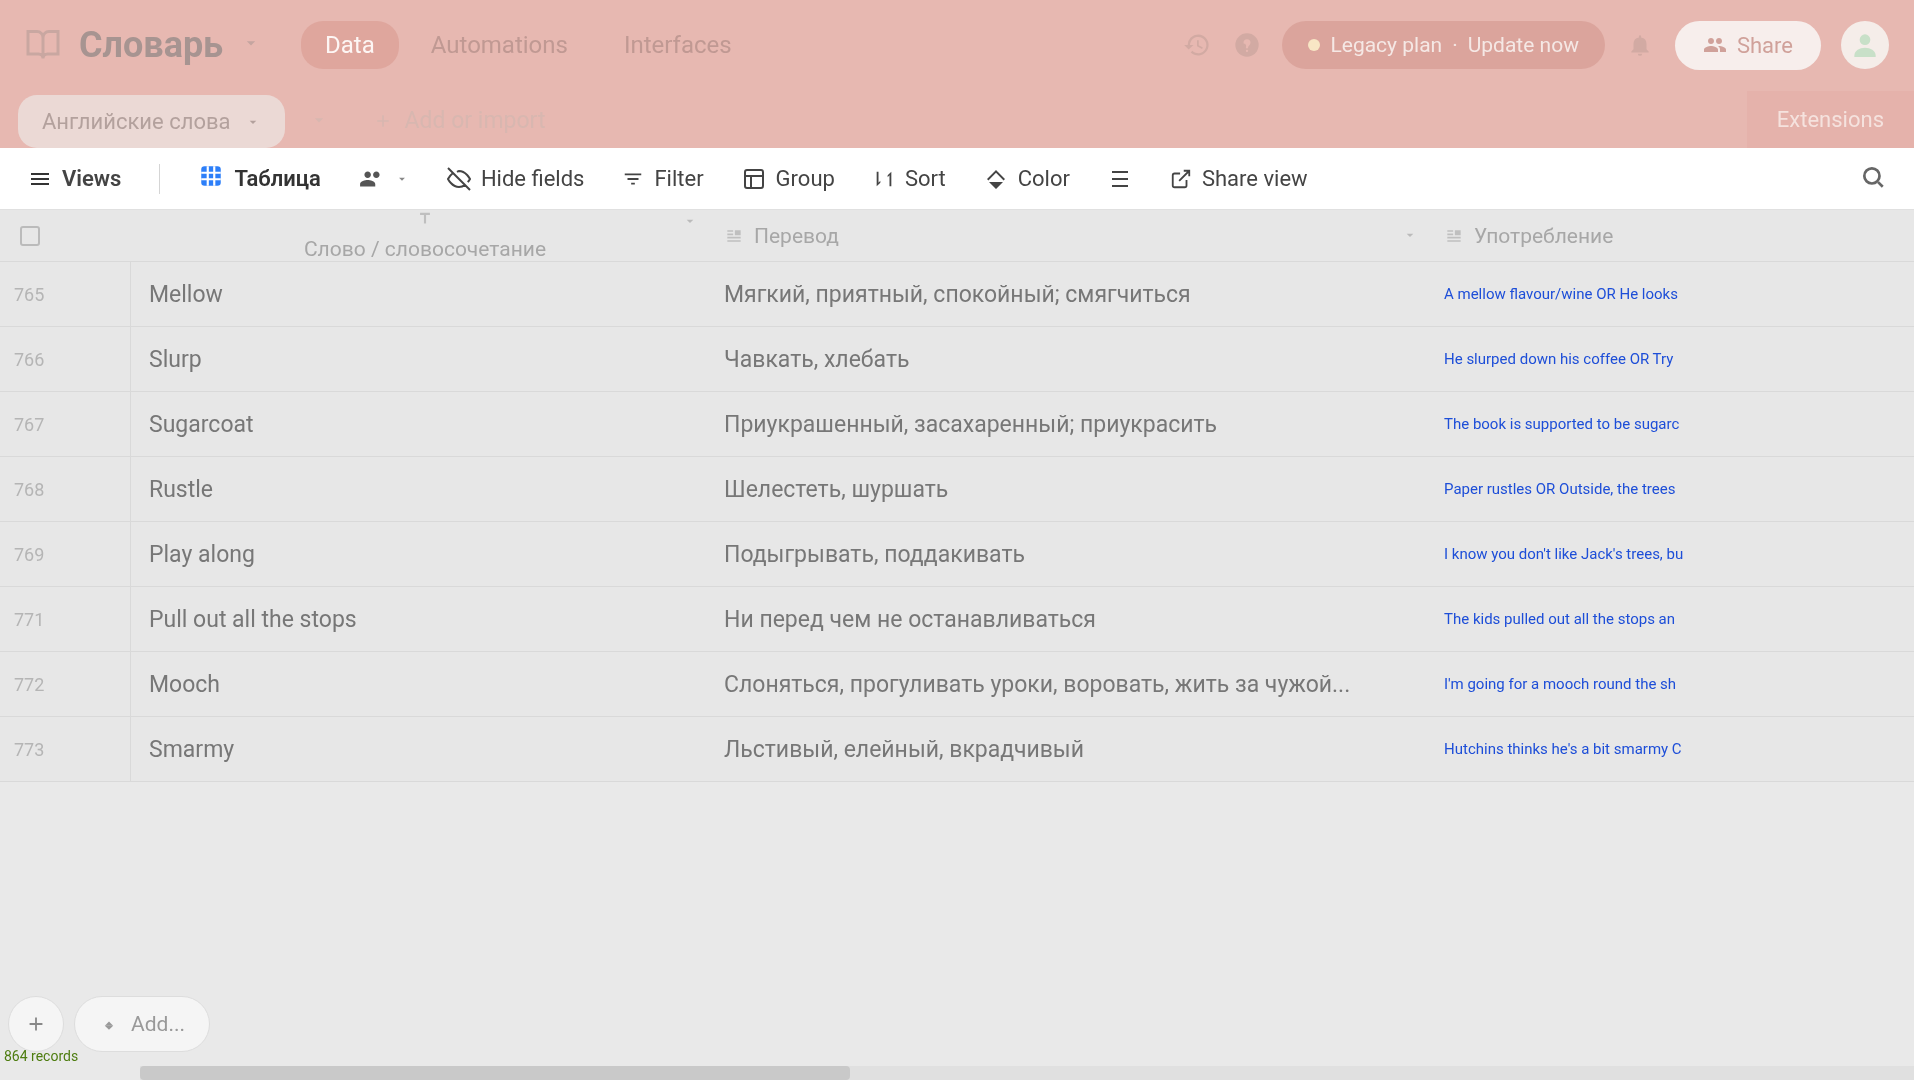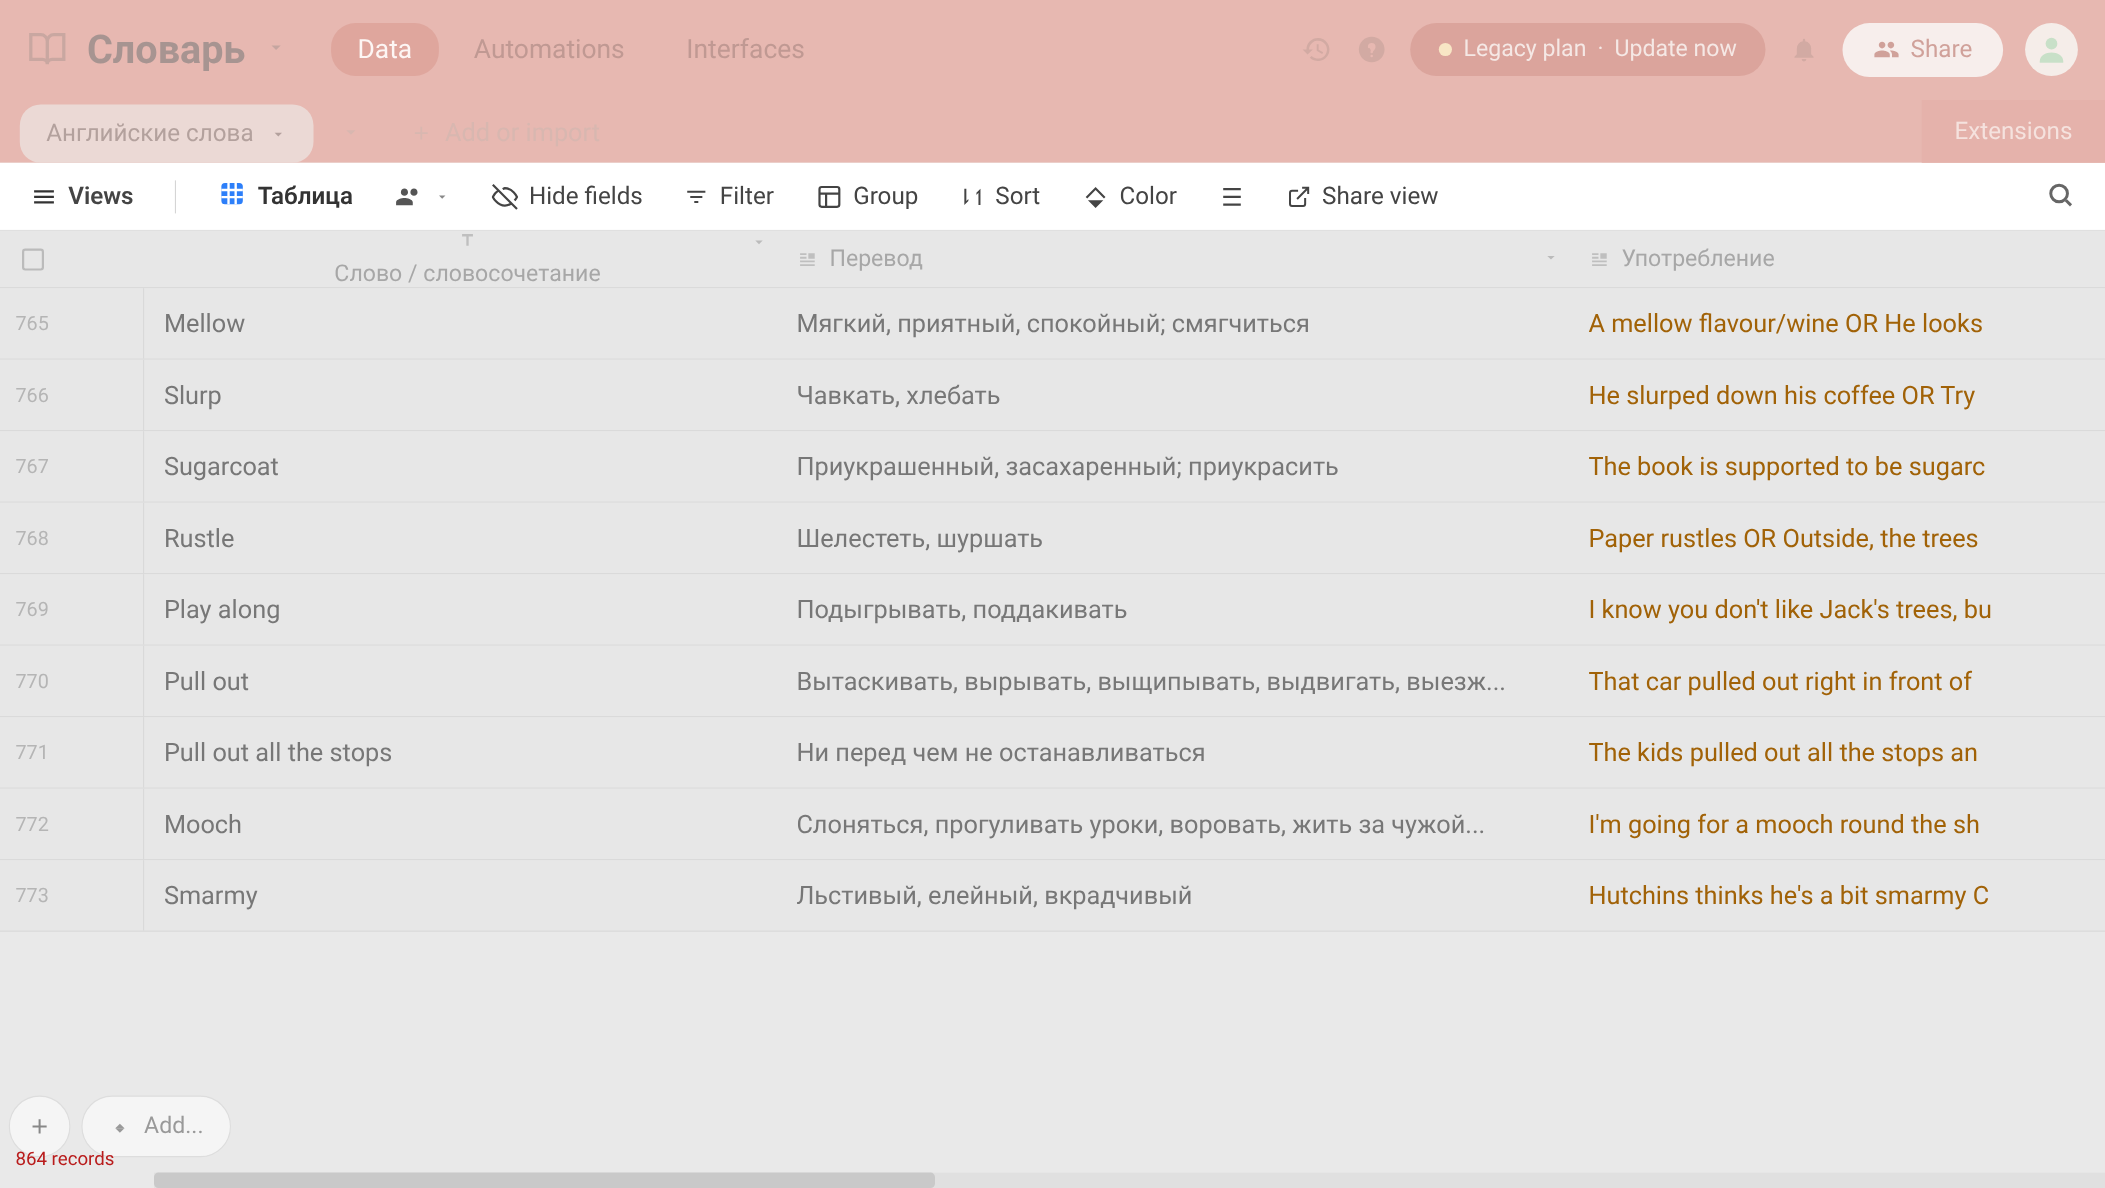--- a/index.html
+++ b/index.html
@@ -45,28 +45,28 @@
 .col-rownum { width: 70px; }
 .col-word { width: 580px; display: flex; align-items: center; padding-left: 10px; gap: 10px; color: #a7a7a7; font-size: 21px; position: relative; flex-direction: column; }
 .col-translation { width: 720px; display: flex; align-items: center; padding-left: 14px; gap: 10px; color: #a7a7a7; font-size: 21px; position: relative; }
 .col-usage { flex: 1; display: flex; align-items: center; padding-left: 14px; gap: 10px; color: #a7a7a7; font-size: 21px; }
 .col-dropdown { position: absolute; right: 12px; color: #bbb; cursor: pointer; }
 
 .table-row { display: flex; height: 65px; background: #e7e7e7; border-bottom: 1px solid #d9d9d9; align-items: center; }
 .row-num { width: 130px; padding-left: 14px; color: #b5b5b5; font-size: 18px; }
 .cell-word { width: 580px; padding-left: 18px; color: #777; font-size: 23px; border-left: 1px solid #d9d9d9; height: 100%; display: flex; align-items: center; }
 .cell-translation { width: 720px; padding-left: 14px; color: #777; font-size: 23px; height: 100%; display: flex; align-items: center; white-space: nowrap; overflow: hidden; text-overflow: ellipsis; }
-.cell-usage { flex: 1; padding-left: 14px; color: #a16207; font-size: 23px; height: 100%; display: flex; align-items: center; white-space: nowrap; overflow: hidden; }
+.cell-usage { flex: 1; padding-left: 14px; color: #1d4ed8; font-size: 15px; height: 100%; display: flex; align-items: center; white-space: nowrap; overflow: hidden; }
 
 .checkbox-empty { width: 20px; height: 20px; border: 2px solid #bbb; border-radius: 3px; }
 .footer-controls { position: absolute; bottom: 28px; left: 8px; display: flex; gap: 10px; }
 .footer-pill { background: #f5f5f5; border: 1px solid #ddd; border-radius: 28px; height: 56px; display: flex; align-items: center; justify-content: center; cursor: pointer; }
 .footer-plus { width: 56px; }
 .footer-add { padding: 0 24px; gap: 12px; color: #999; font-size: 21px; }
-.record-count { position: absolute; bottom: 16px; left: 14px; color: #b91c1c; font-size: 17px; }
+.record-count { position: absolute; bottom: 16px; left: 4px; color: #4d7c0f; font-size: 14px; }
 .scrollbar { position: absolute; bottom: 0; left: 140px; right: 0; height: 14px; background: #e0e0e0; }
 .scrollbar-thumb { position: absolute; left: 0; width: 40%; height: 100%; background: #c9c9c9; border-radius: 4px; }
 
 .field-icon { width: 20px; height: 20px; opacity: 0.5; }
 </style>
 </head>
 <body>
 
 <div class="header">
   <div class="header-left">
@@ -280,26 +280,20 @@
         <div class="cell-translation">Шелестеть, шуршать</div>
         <div class="cell-usage">Paper rustles OR Outside, the trees</div>
       </div>
       <div class="table-row">
         <div class="row-num">769</div>
         <div class="cell-word">Play along</div>
         <div class="cell-translation">Подыгрывать, поддакивать</div>
         <div class="cell-usage">I know you don't like Jack's trees, bu</div>
       </div>
       <div class="table-row">
-        <div class="row-num">770</div>
-        <div class="cell-word">Pull out</div>
-        <div class="cell-translation">Вытаскивать, вырывать, выщипывать, выдвигать, выезж...</div>
-        <div class="cell-usage">That car pulled out right in front of</div>
-      </div>
-      <div class="table-row">
         <div class="row-num">771</div>
         <div class="cell-word">Pull out all the stops</div>
         <div class="cell-translation">Ни перед чем не останавливаться</div>
         <div class="cell-usage">The kids pulled out all the stops an</div>
       </div>
       <div class="table-row">
         <div class="row-num">772</div>
         <div class="cell-word">Mooch</div>
         <div class="cell-translation">Слоняться, прогуливать уроки, воровать, жить за чужой...</div>
         <div class="cell-usage">I'm going for a mooch round the sh</div>

